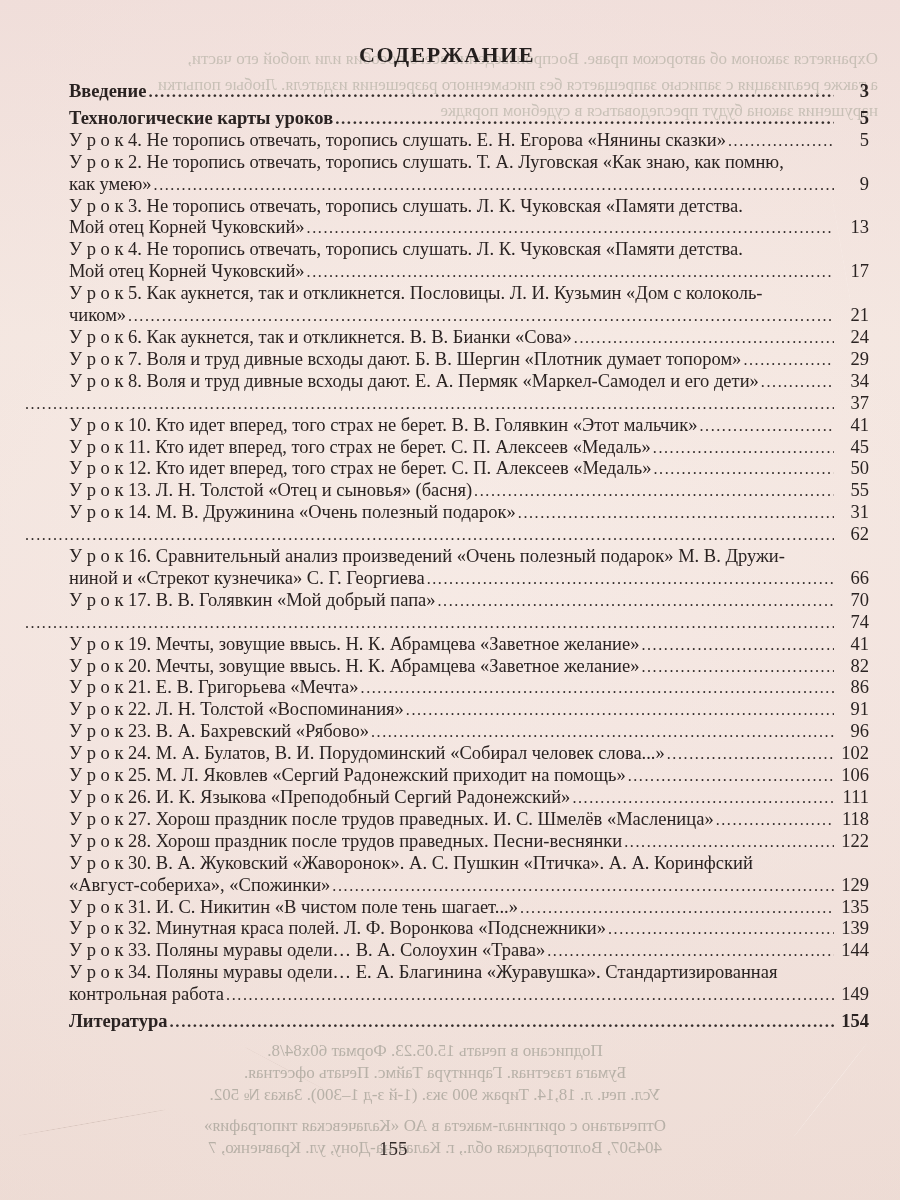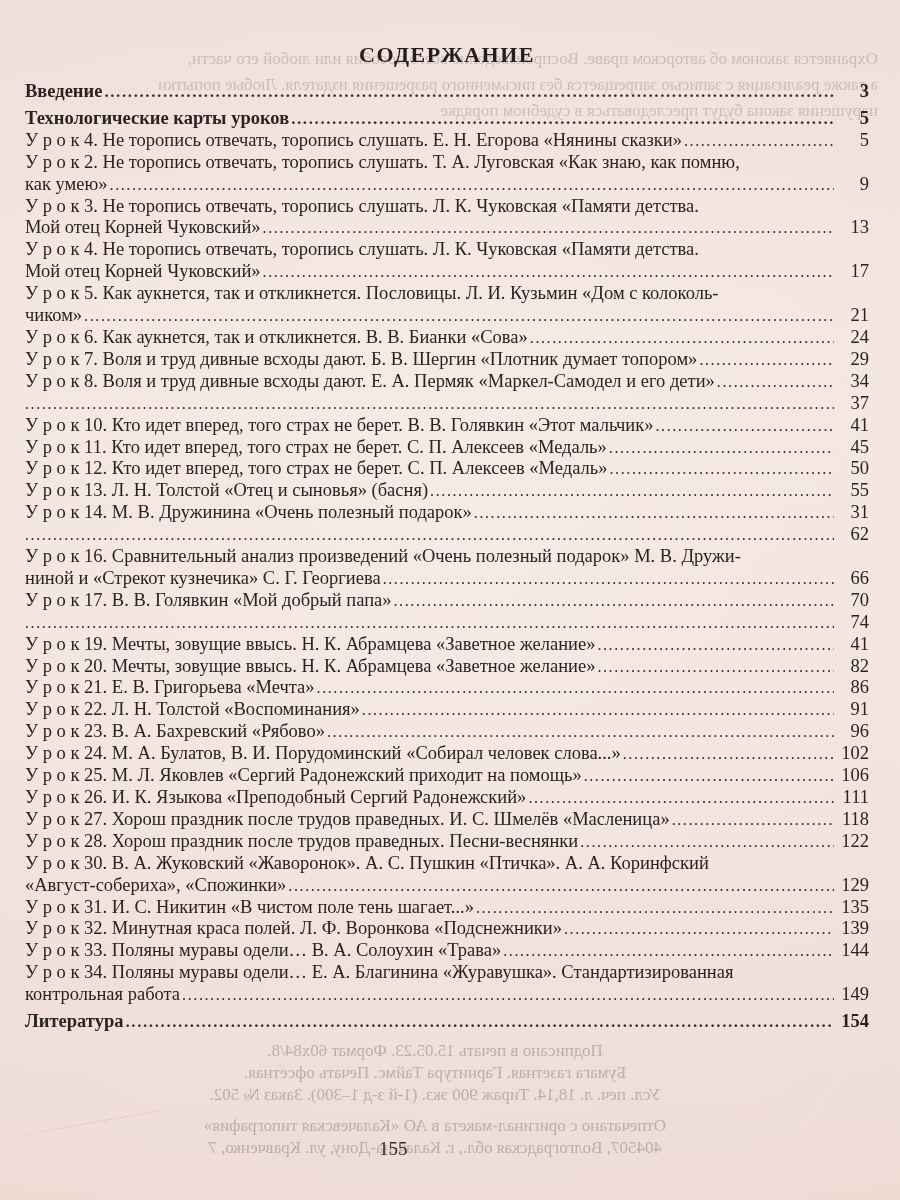--- a/index.html
+++ b/index.html
@@ -29,21 +29,21 @@
   .toc-title{
     font-size:22px;font-weight:700;letter-spacing:1.5px;
     text-align:center;margin:0 0 13px 0;color:#241f1e;
   }
   .row{
     display:flex;align-items:baseline;
     font-size:18.5px;line-height:21.9px;
     white-space:nowrap;overflow:hidden;
   }
   .row.bold{font-weight:700;margin-top:5px;}
-  .row .t{flex:0 0 auto;padding-right:2px;}
+  .row .t{flex:0 0 auto;padding-right:2px;margin-left:44px;}
   .dots{flex:1 1 auto;overflow:hidden;font-size:16px;color:#332c2a;}
   .dots::after{
     content:"..................................................................................................................................................................................................................................................................................................";
     letter-spacing:1.6px;
   }
   .row.bold .dots{font-weight:700;font-size:17px;}
   .pg{flex:0 0 auto;min-width:32px;text-align:right;padding-left:3px;}
 
   .folio{
     position:absolute;top:1138px;left:379px;width:90px;

